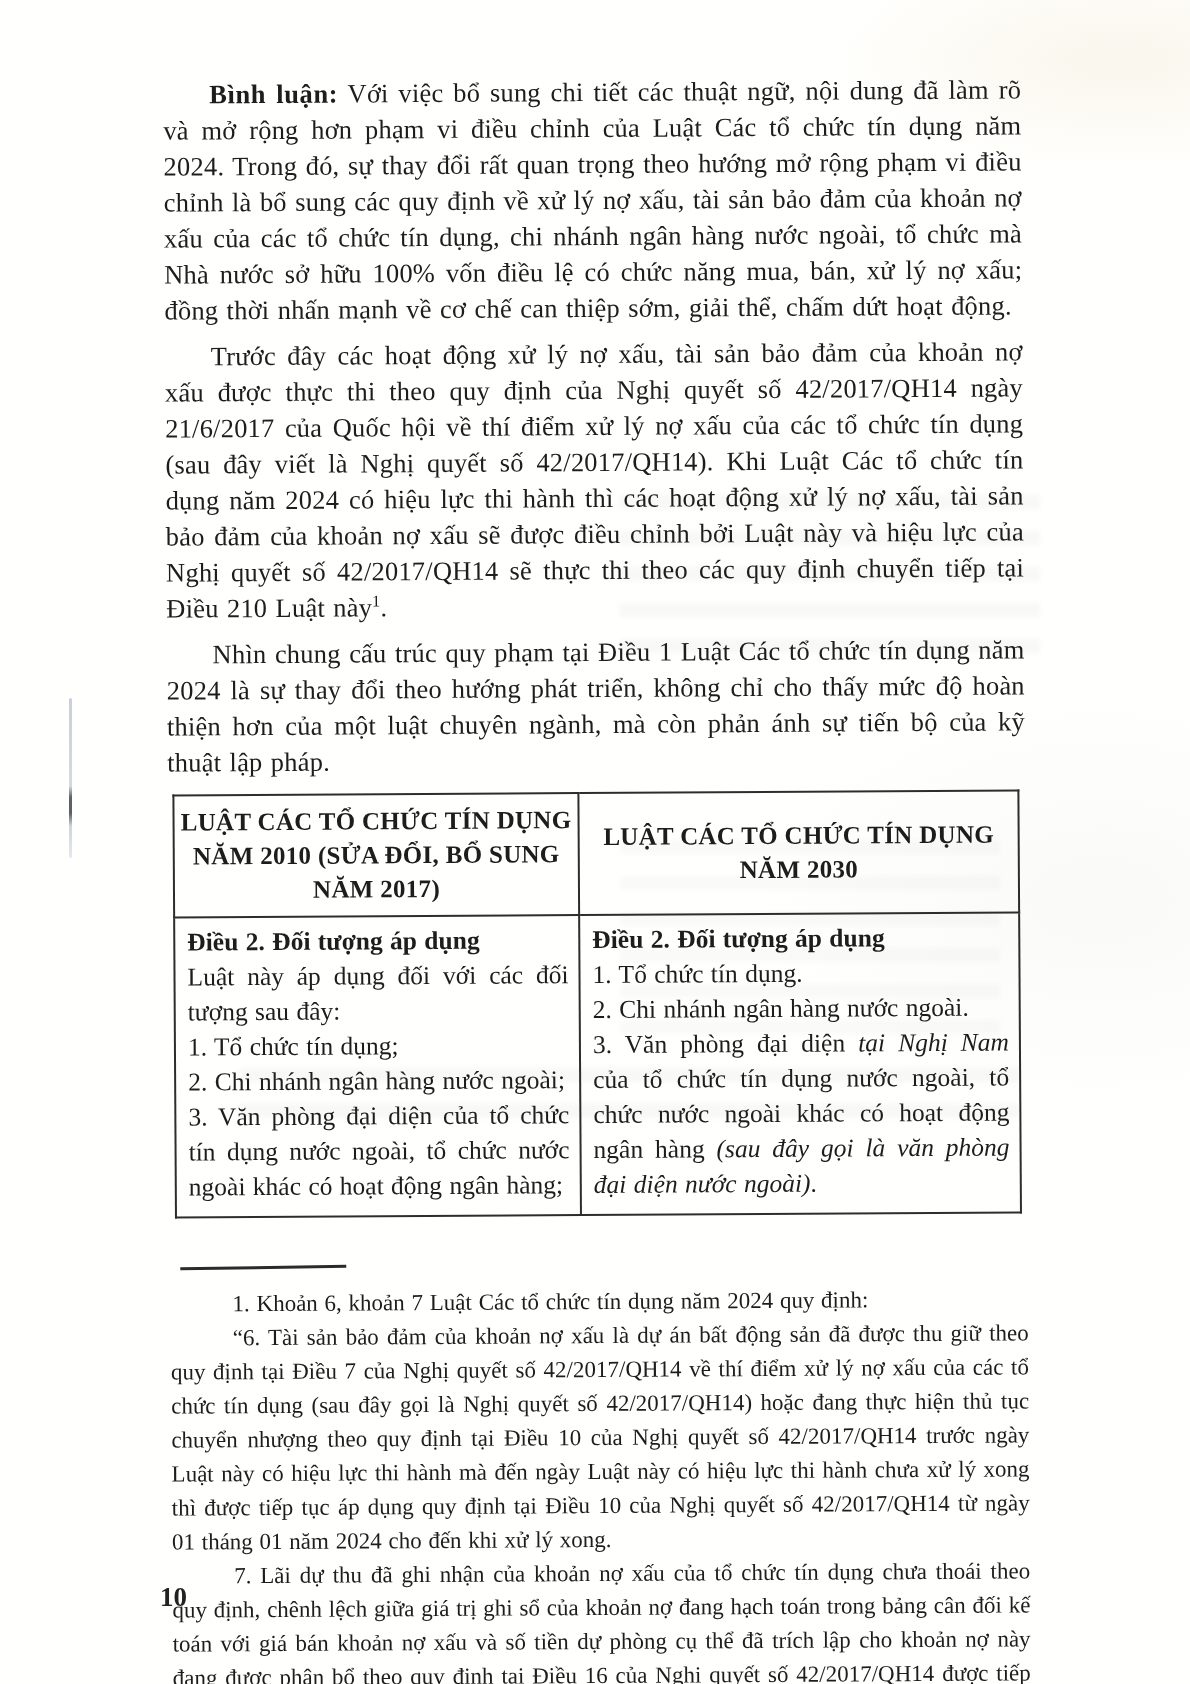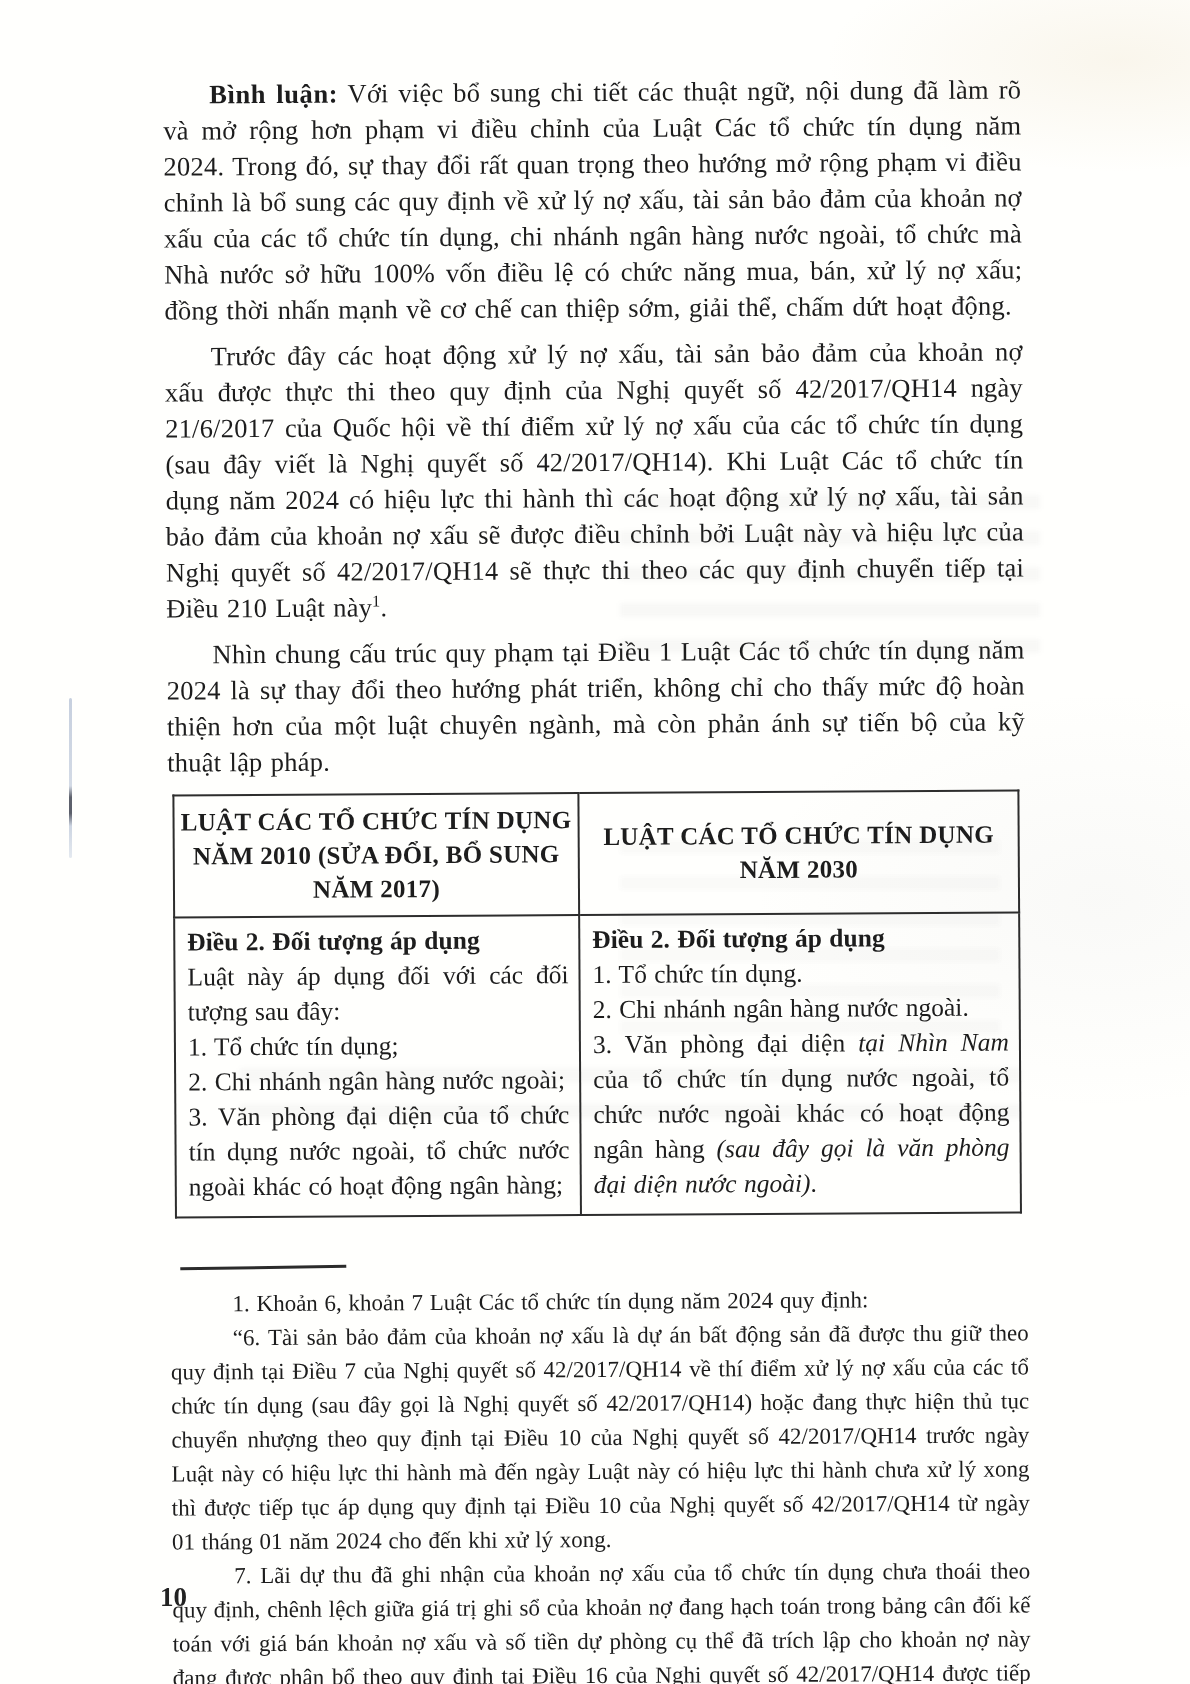--- a/index.html
+++ b/index.html
@@ -139,21 +139,21 @@
             <p class="cell-heading">Điều 2. Đối tượng áp dụng</p>
             <p>Luật này áp dụng đối với các đối tượng sau đây:</p>
             <p>1. Tổ chức tín dụng;</p>
             <p>2. Chi nhánh ngân hàng nước ngoài;</p>
             <p>3. Văn phòng đại diện của tổ chức tín dụng nước ngoài, tổ chức nước ngoài khác có hoạt động ngân hàng;</p>
           </td>
           <td>
             <p class="cell-heading">Điều 2. Đối tượng áp dụng</p>
             <p>1. Tổ chức tín dụng.</p>
             <p>2. Chi nhánh ngân hàng nước ngoài.</p>
-            <p><span>3. Văn phòng đại diện </span><span class="it">tại Nhìn Nam</span><span> của tổ chức tín dụng nước ngoài, tổ chức nước ngoài khác có hoạt động ngân hàng </span><span class="it">(sau đây gọi là văn phòng đại diện nước ngoài)</span><span>.</span></p>
+            <p><span>3. Văn phòng đại diện </span><span class="it">tại Nghị Nam</span><span> của tổ chức tín dụng nước ngoài, tổ chức nước ngoài khác có hoạt động ngân hàng </span><span class="it">(sau đây gọi là văn phòng đại diện nước ngoài)</span><span>.</span></p>
           </td>
         </tr>
       </tbody>
     </table>
 
     <div class="fn-rule"></div>
 
     <p class="fn fn-intro">1. Khoản 6, khoản 7 Luật Các tổ chức tín dụng năm 2024 quy định:</p>
     <p class="fn">“6. Tài sản bảo đảm của khoản nợ xấu là dự án bất động sản đã được thu giữ theo quy định tại Điều 7 của Nghị quyết số 42/2017/QH14 về thí điểm xử lý nợ xấu của các tổ chức tín dụng (sau đây gọi là Nghị quyết số 42/2017/QH14) hoặc đang thực hiện thủ tục chuyển nhượng theo quy định tại Điều 10 của Nghị quyết số 42/2017/QH14 trước ngày Luật này có hiệu lực thi hành mà đến ngày Luật này có hiệu lực thi hành chưa xử lý xong thì được tiếp tục áp dụng quy định tại Điều 10 của Nghị quyết số 42/2017/QH14 từ ngày 01 tháng 01 năm 2024 cho đến khi xử lý xong.</p>
     <p class="fn">7. Lãi dự thu đã ghi nhận của khoản nợ xấu của tổ chức tín dụng chưa thoái theo quy định, chênh lệch giữa giá trị ghi sổ của khoản nợ đang hạch toán trong bảng cân đối kế toán với giá bán khoản nợ xấu và số tiền dự phòng cụ thể đã trích lập cho khoản nợ này đang được phân bổ theo quy định tại Điều 16 của Nghị quyết số 42/2017/QH14 được tiếp tục thực hiện theo quy định tại Điều 16 của Nghị quyết số 42/2017/QH14 từ ngày 01 tháng 01 năm 2024 cho đến hết ngày 14 tháng 8 năm 2027”.</p>

